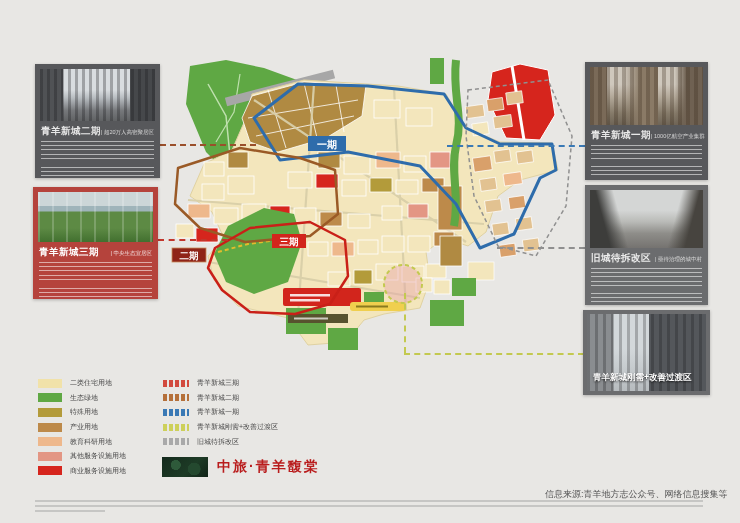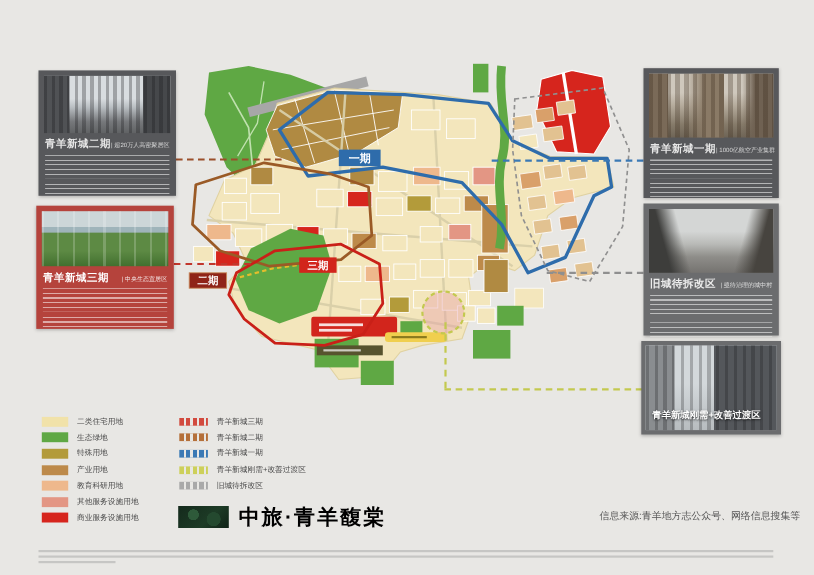--- a/index.html
+++ b/index.html
@@ -49,21 +49,21 @@
     background:repeating-linear-gradient(90deg, rgba(0,0,0,0) 0 4px, #e8e7e4 4px 6px);}
   .lg-label{font-size:7px;color:#4a4a4a;white-space:nowrap;}
 
   
   .brand{position:absolute;display:flex;align-items:center;}
   .brand-thumb{width:46px;height:20px;margin-right:9px;
     background:
       radial-gradient(circle at 30% 40%, #2e5a3a 0 14%, rgba(0,0,0,0) 15%),
       radial-gradient(circle at 70% 60%, #24492f 0 18%, rgba(0,0,0,0) 19%),
       linear-gradient(135deg,#142a1c,#1d3b26 60%,#102317);}
-  .brand-name{font-size:19px;font-weight:bold;color:#000000;letter-spacing:2px;white-space:nowrap;}
+  .brand-name{font-size:14px;font-weight:bold;color:#b91c1c;letter-spacing:2px;white-space:nowrap;}
   .source{position:absolute;font-size:9px;color:#555;white-space:nowrap;}
   .fineline{position:absolute;height:2px;background:#c6c6c4;}
 
   svg text{font-family:"Liberation Sans","DejaVu Sans",sans-serif;}
 </style>
 </head>
 <body>
 
 <div class="canvas">
 
@@ -329,19 +329,19 @@
       <span class="sw sw-dash" style="background: rgb(169, 169, 169);"></span>
       <span class="lg-label">旧城待拆改区</span>
       </div>
   </div>
 
   <div class="brand" style="left:162px;top:457px;">
     <span class="brand-thumb"></span>
     <span class="brand-name">中旅·青羊馥棠</span>
   </div>
 
-  <div class="source" style="left:545px;top:463px;">信息来源:青羊地方志公众号、网络信息搜集等</div>
+  <div class="source" style="left:545px;top:488px;">信息来源:青羊地方志公众号、网络信息搜集等</div>
 
   <div class="fineline" style="left:35px;top:500px;width:668px;"></div>
   <div class="fineline" style="left:35px;top:505px;width:668px;"></div>
   <div class="fineline" style="left:35px;top:510px;width:70px;"></div>
 
 </div>
 
 </body></html>

